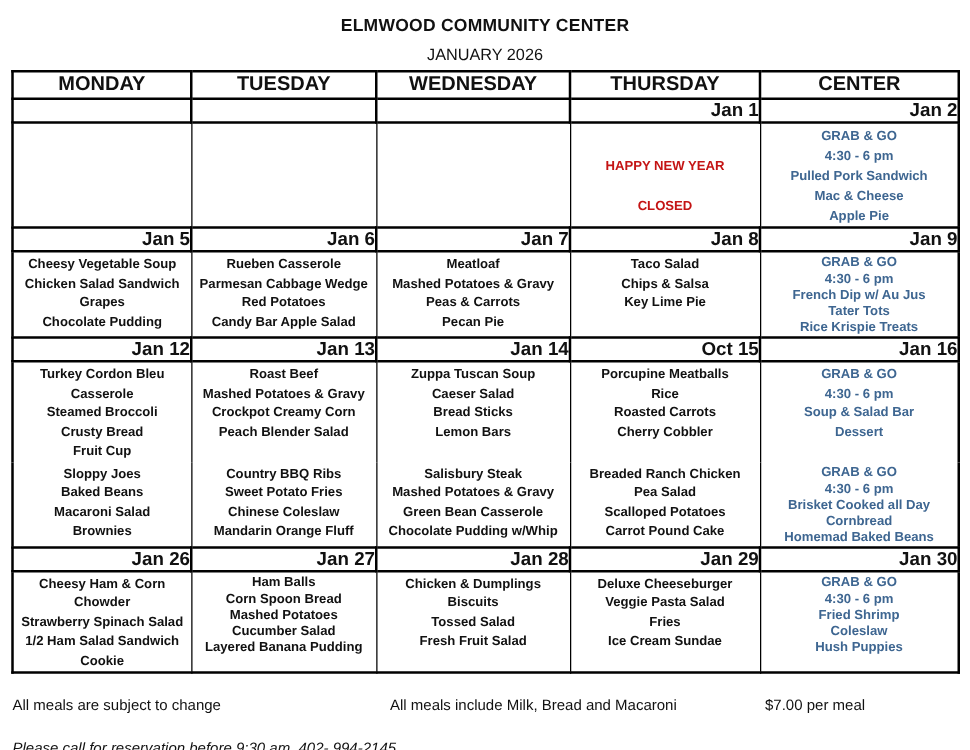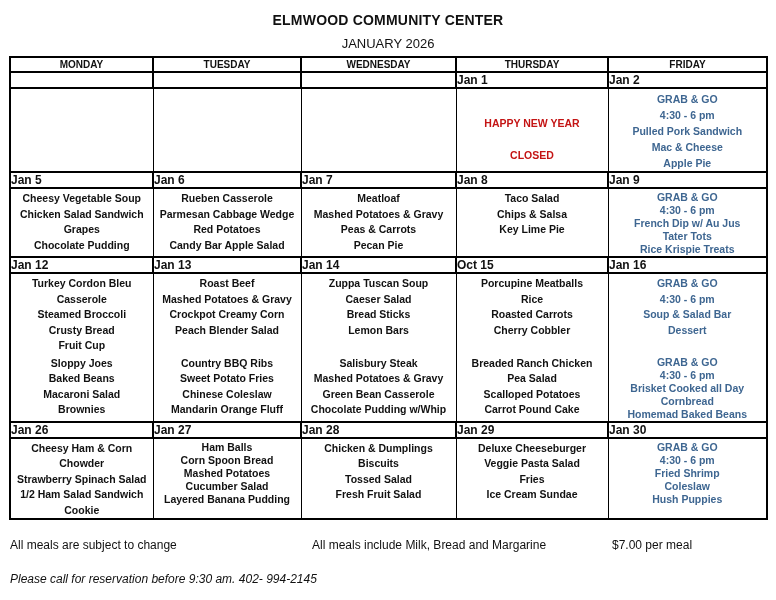--- a/index.html
+++ b/index.html
@@ -35,32 +35,32 @@
   }
   col.c1 { width: 143px; }
   col.c2 { width: 148px; }
   col.c3 { width: 155px; }
   col.c4 { width: 152px; }
   col.c5 { width: 159px; }
 
   th.day {
     border: 2px solid #000;
     height: 13px;
-    font-size: 10px;
+    font-size: 16px;
     font-weight: bold;
     text-align: center;
     vertical-align: middle;
     padding: 1px 0;
   }
   td.date {
     border: 2px solid #000;
     height: 12px;
-    font-size: 12px;
-    font-weight: bold;
-    text-align: left;
+    font-size: 15px;
+    font-weight: bold;
+    text-align: right;
     vertical-align: middle;
     padding: 0;
   }
   td.menu {
     border-left: 1px solid #000;
     border-right: 1px solid #000;
     font-size: 10.5px;
     font-weight: bold;
     text-align: center;
     vertical-align: top;
@@ -101,21 +101,21 @@
         <col class="c3">
         <col class="c4">
         <col class="c5">
     </colgroup>
     <tbody>
       <tr>
         <th class="day">MONDAY</th>
         <th class="day">TUESDAY</th>
         <th class="day">WEDNESDAY</th>
         <th class="day">THURSDAY</th>
-        <th class="day">FRIDAY</th>
+        <th class="day">CENTER</th>
       </tr>
 
       <tr>
         <td class="date"></td>
         <td class="date"></td>
         <td class="date"></td>
         <td class="date">Jan 1</td>
         <td class="date">Jan 2</td>
       </tr>
       <tr class="m1">
@@ -245,19 +245,19 @@
 4:30 - 6 pm
 Fried Shrimp
 Coleslaw
 Hush Puppies</td>
       </tr>
     </tbody>
   </table>
 
   <div class="footer-notes">
     <span class="note-left">All meals are subject to change</span>
-    <span class="note-center">All meals include Milk, Bread and Margarine</span>
+    <span class="note-center">All meals include Milk, Bread and Macaroni</span>
     <span class="note-right">$7.00 per meal</span>
   </div>
 
   <div class="reservation">Please call for reservation before 9:30 am. 402- 994-2145</div>
 
 </div>
 
 </body></html>

